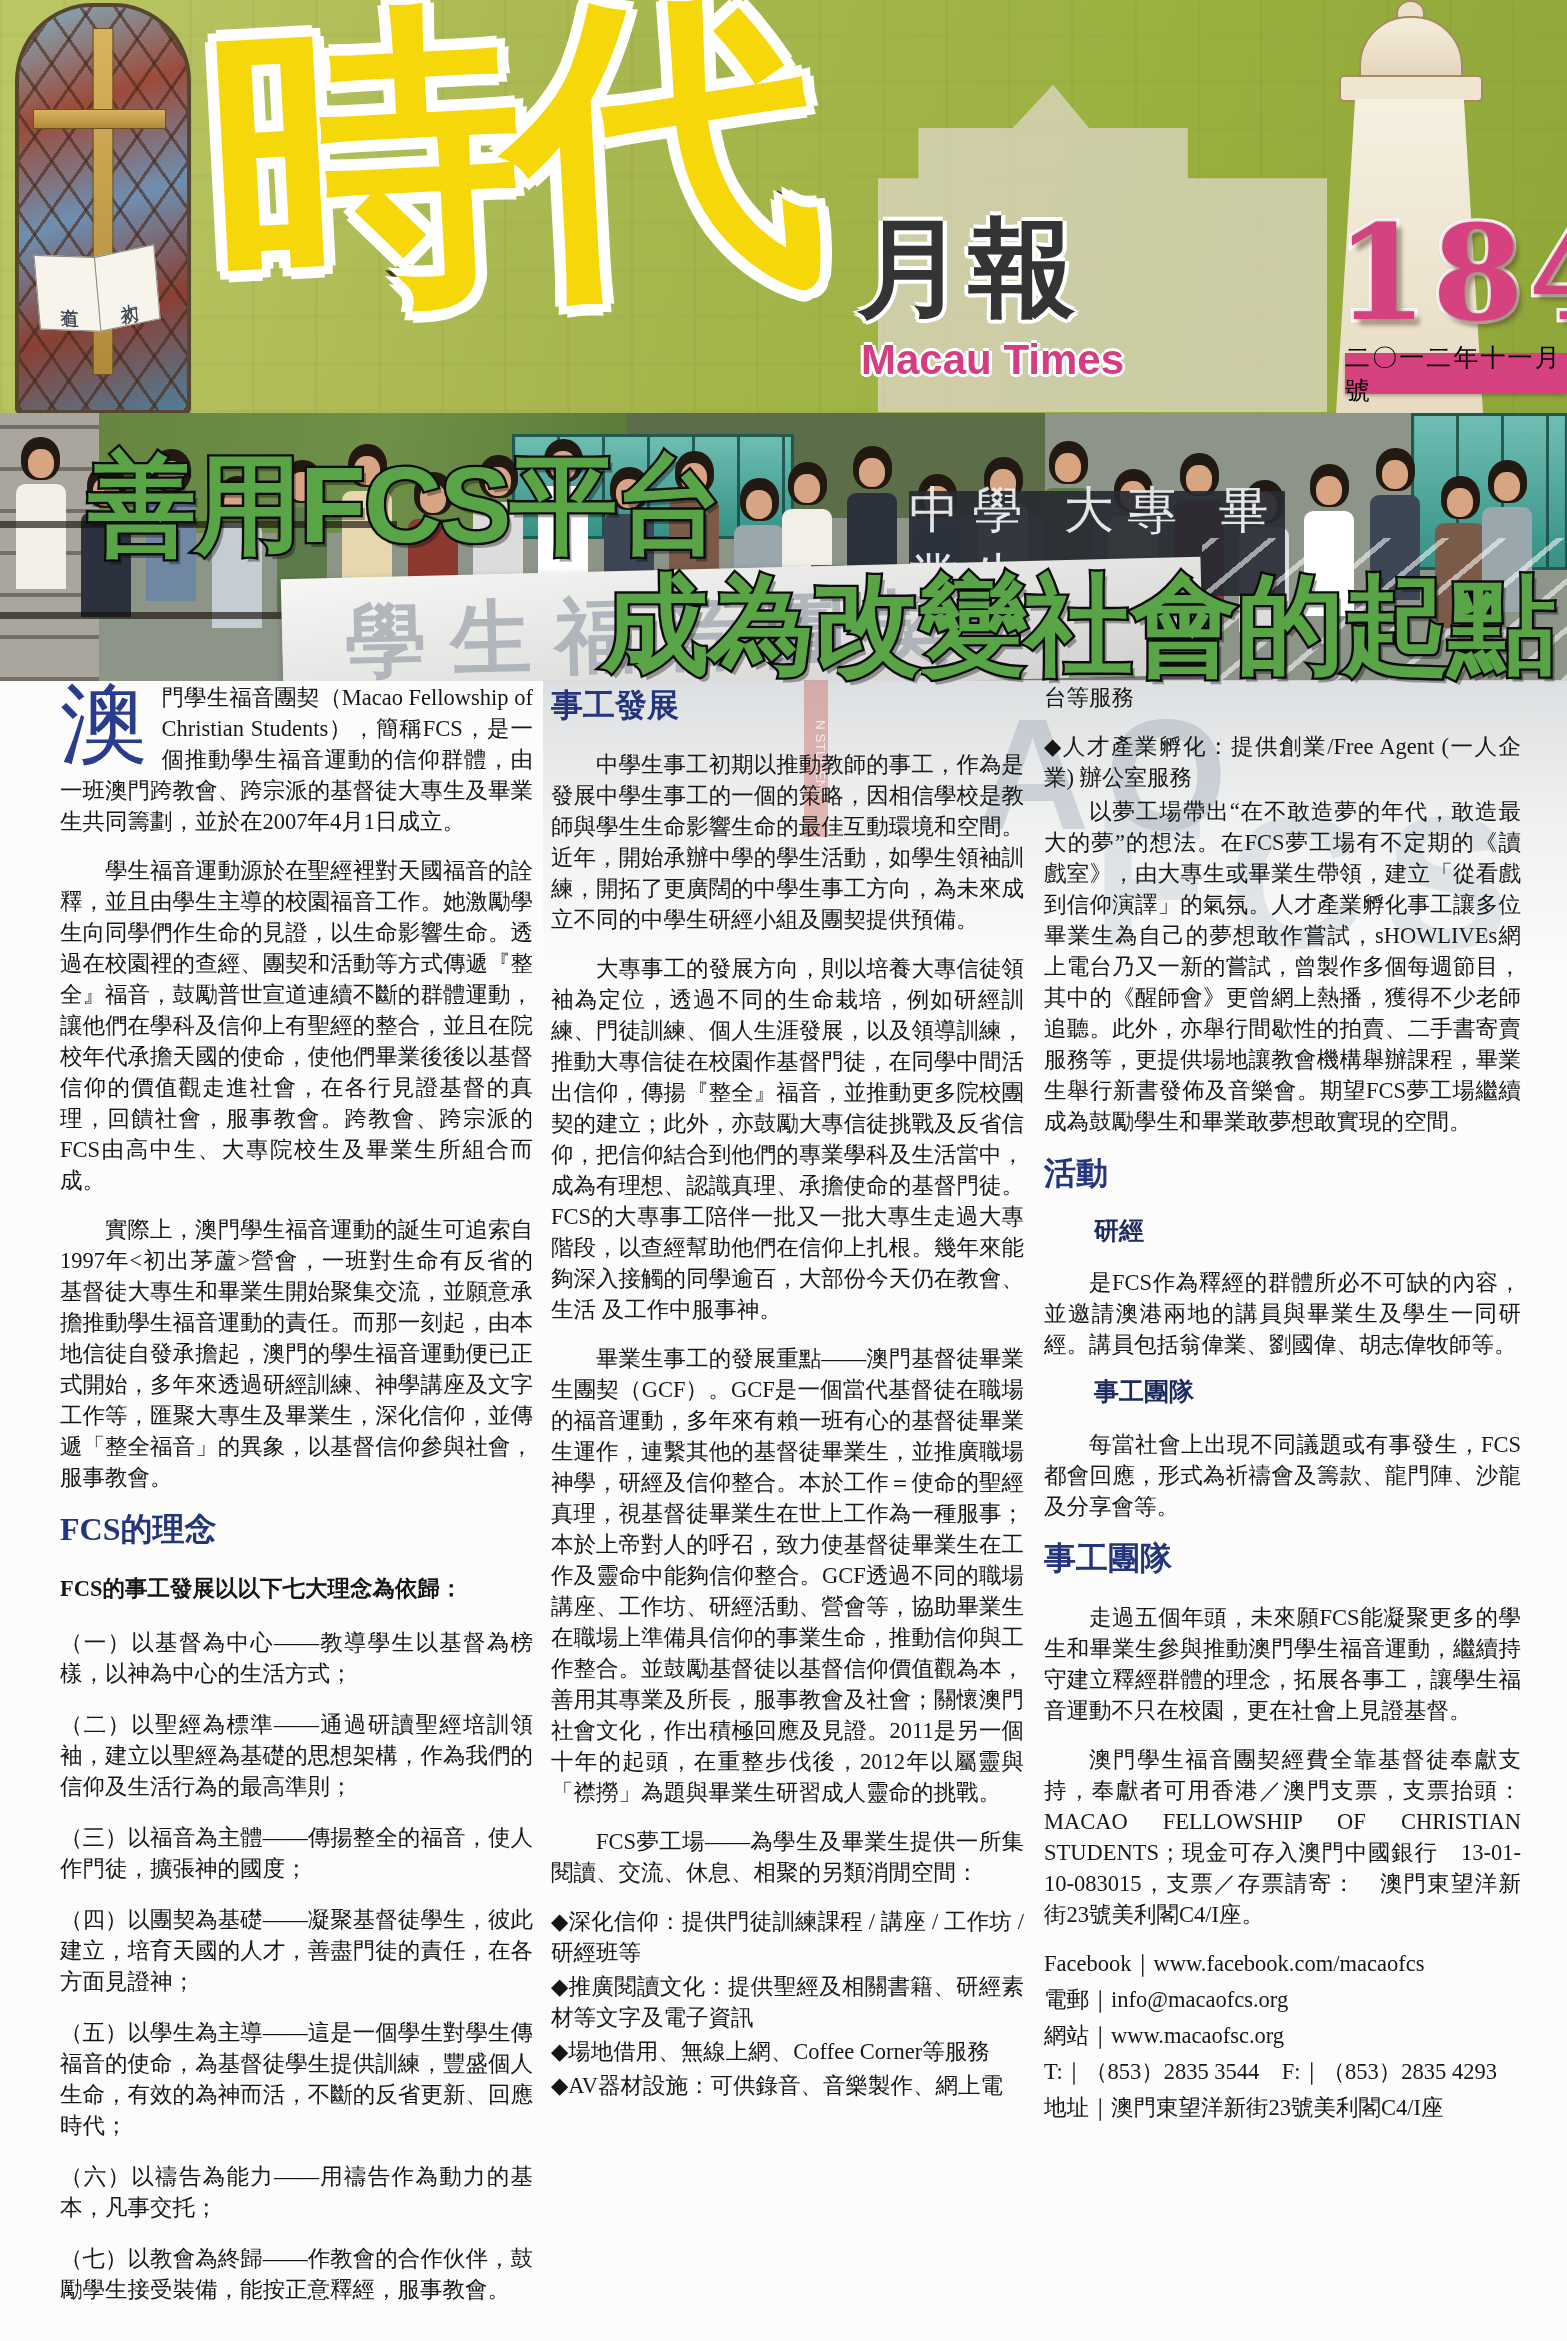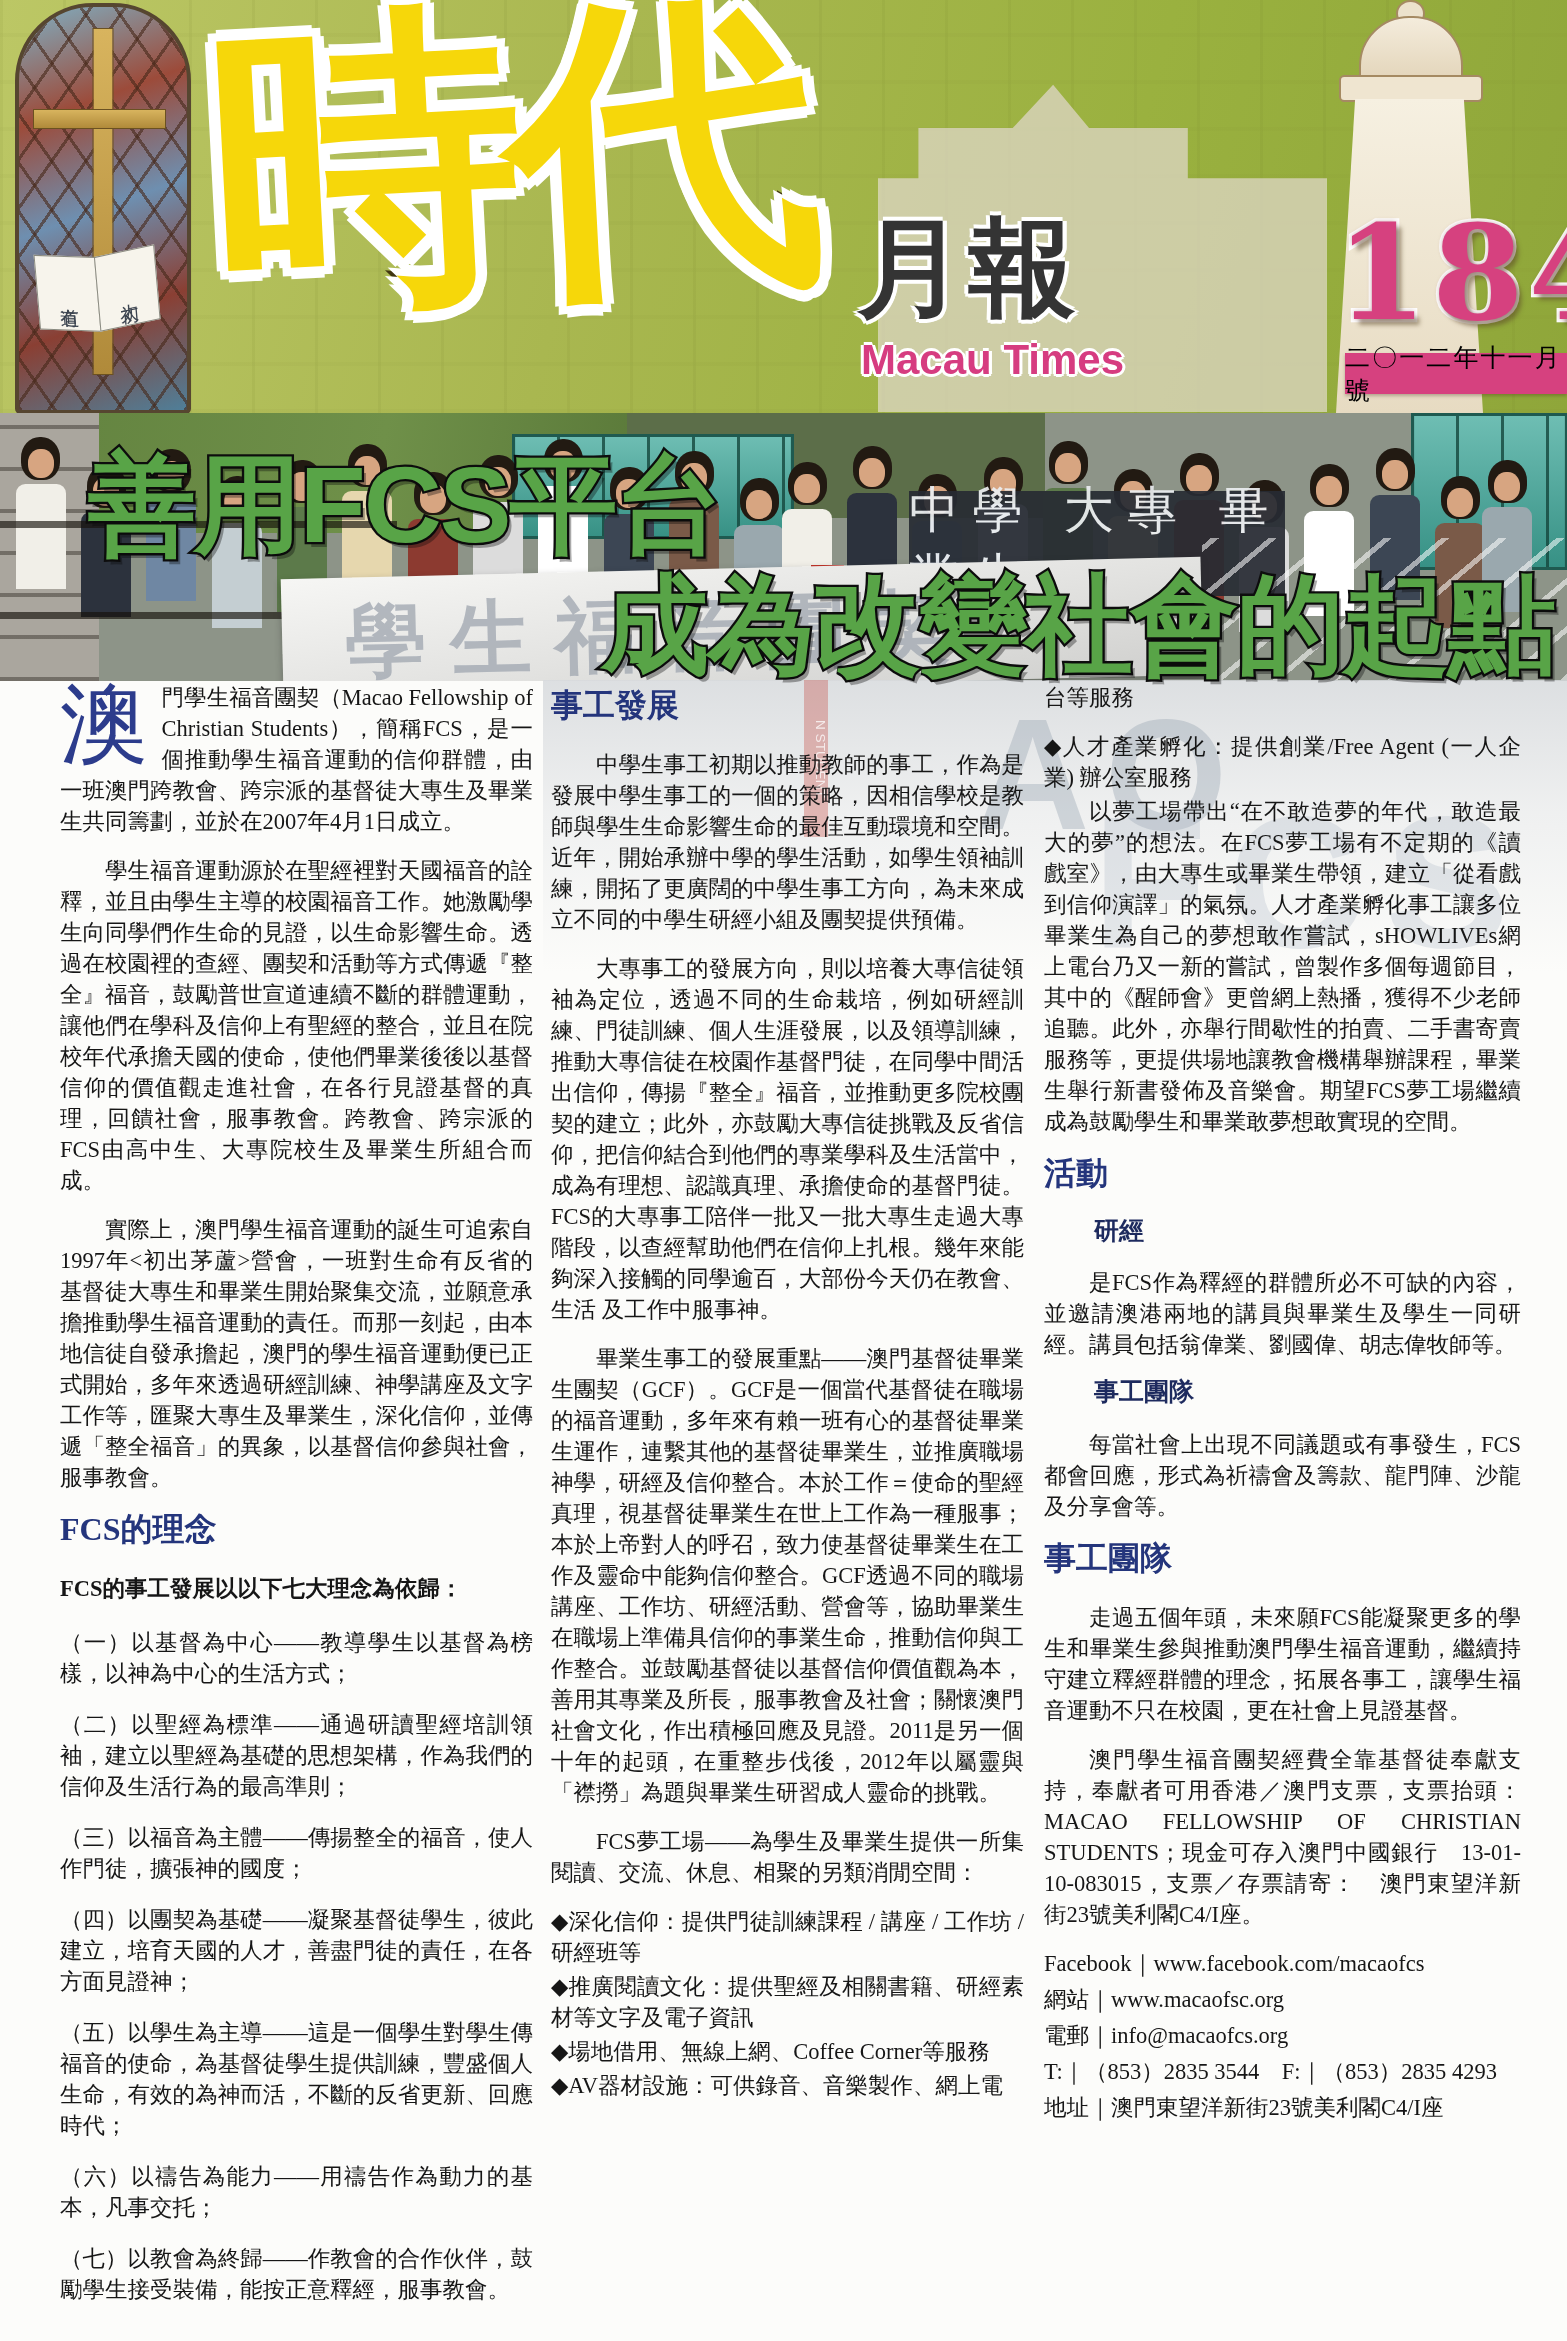--- a/index.html
+++ b/index.html
@@ -339,20 +339,20 @@
       <p class="body-p">以夢工場帶出“在不敢造夢的年代，敢造最大的夢”的想法。在FCS夢工場有不定期的《讀戲室》，由大專生或畢業生帶領，建立「從看戲到信仰演譯」的氣氛。人才產業孵化事工讓多位畢業生為自己的夢想敢作嘗試，sHOWLIVEs網上電台乃又一新的嘗試，曾製作多個每週節目，其中的《醒師會》更曾網上熱播，獲得不少老師追聽。此外，亦舉行間歇性的拍賣、二手書寄賣服務等，更提供場地讓教會機構舉辦課程，畢業生舉行新書發佈及音樂會。期望FCS夢工場繼續成為鼓勵學生和畢業敢夢想敢實現的空間。</p>
       <h2 class="sec-h">活動</h2>
       <h3 class="sub-h">研經</h3>
       <p class="body-p">是FCS作為釋經的群體所必不可缺的內容，並邀請澳港兩地的講員與畢業生及學生一同研經。講員包括翁偉業、劉國偉、胡志偉牧師等。</p>
       <h3 class="sub-h">事工團隊</h3>
       <p class="body-p">每當社會上出現不同議題或有事發生，FCS都會回應，形式為祈禱會及籌款、龍門陣、沙龍及分享會等。</p>
       <h2 class="sec-h">事工團隊</h2>
       <p class="body-p">走過五個年頭，未來願FCS能凝聚更多的學生和畢業生參與推動澳門學生福音運動，繼續持守建立釋經群體的理念，拓展各事工，讓學生福音運動不只在校園，更在社會上見證基督。</p>
       <p class="body-p">澳門學生福音團契經費全靠基督徒奉獻支持，奉獻者可用香港／澳門支票，支票抬頭：MACAO FELLOWSHIP OF CHRISTIAN STUDENTS；現金可存入澳門中國銀行　13-01-10-083015，支票／存票請寄：　澳門東望洋新街23號美利閣C4/I座。</p>
       <p class="contact">Facebook｜www.facebook.com/macaofcs</p>
+      <p class="contact">電郵｜info@macaofcs.org</p>
       <p class="contact">網站｜www.macaofsc.org</p>
-      <p class="contact">電郵｜info@macaofcs.org</p>
       <p class="contact">T:｜（853）2835 3544　F:｜（853）2835 4293</p>
       <p class="contact">地址｜澳門東望洋新街23號美利閣C4/I座</p>
     </div>
 
 </div>
 
 
 </body></html>

